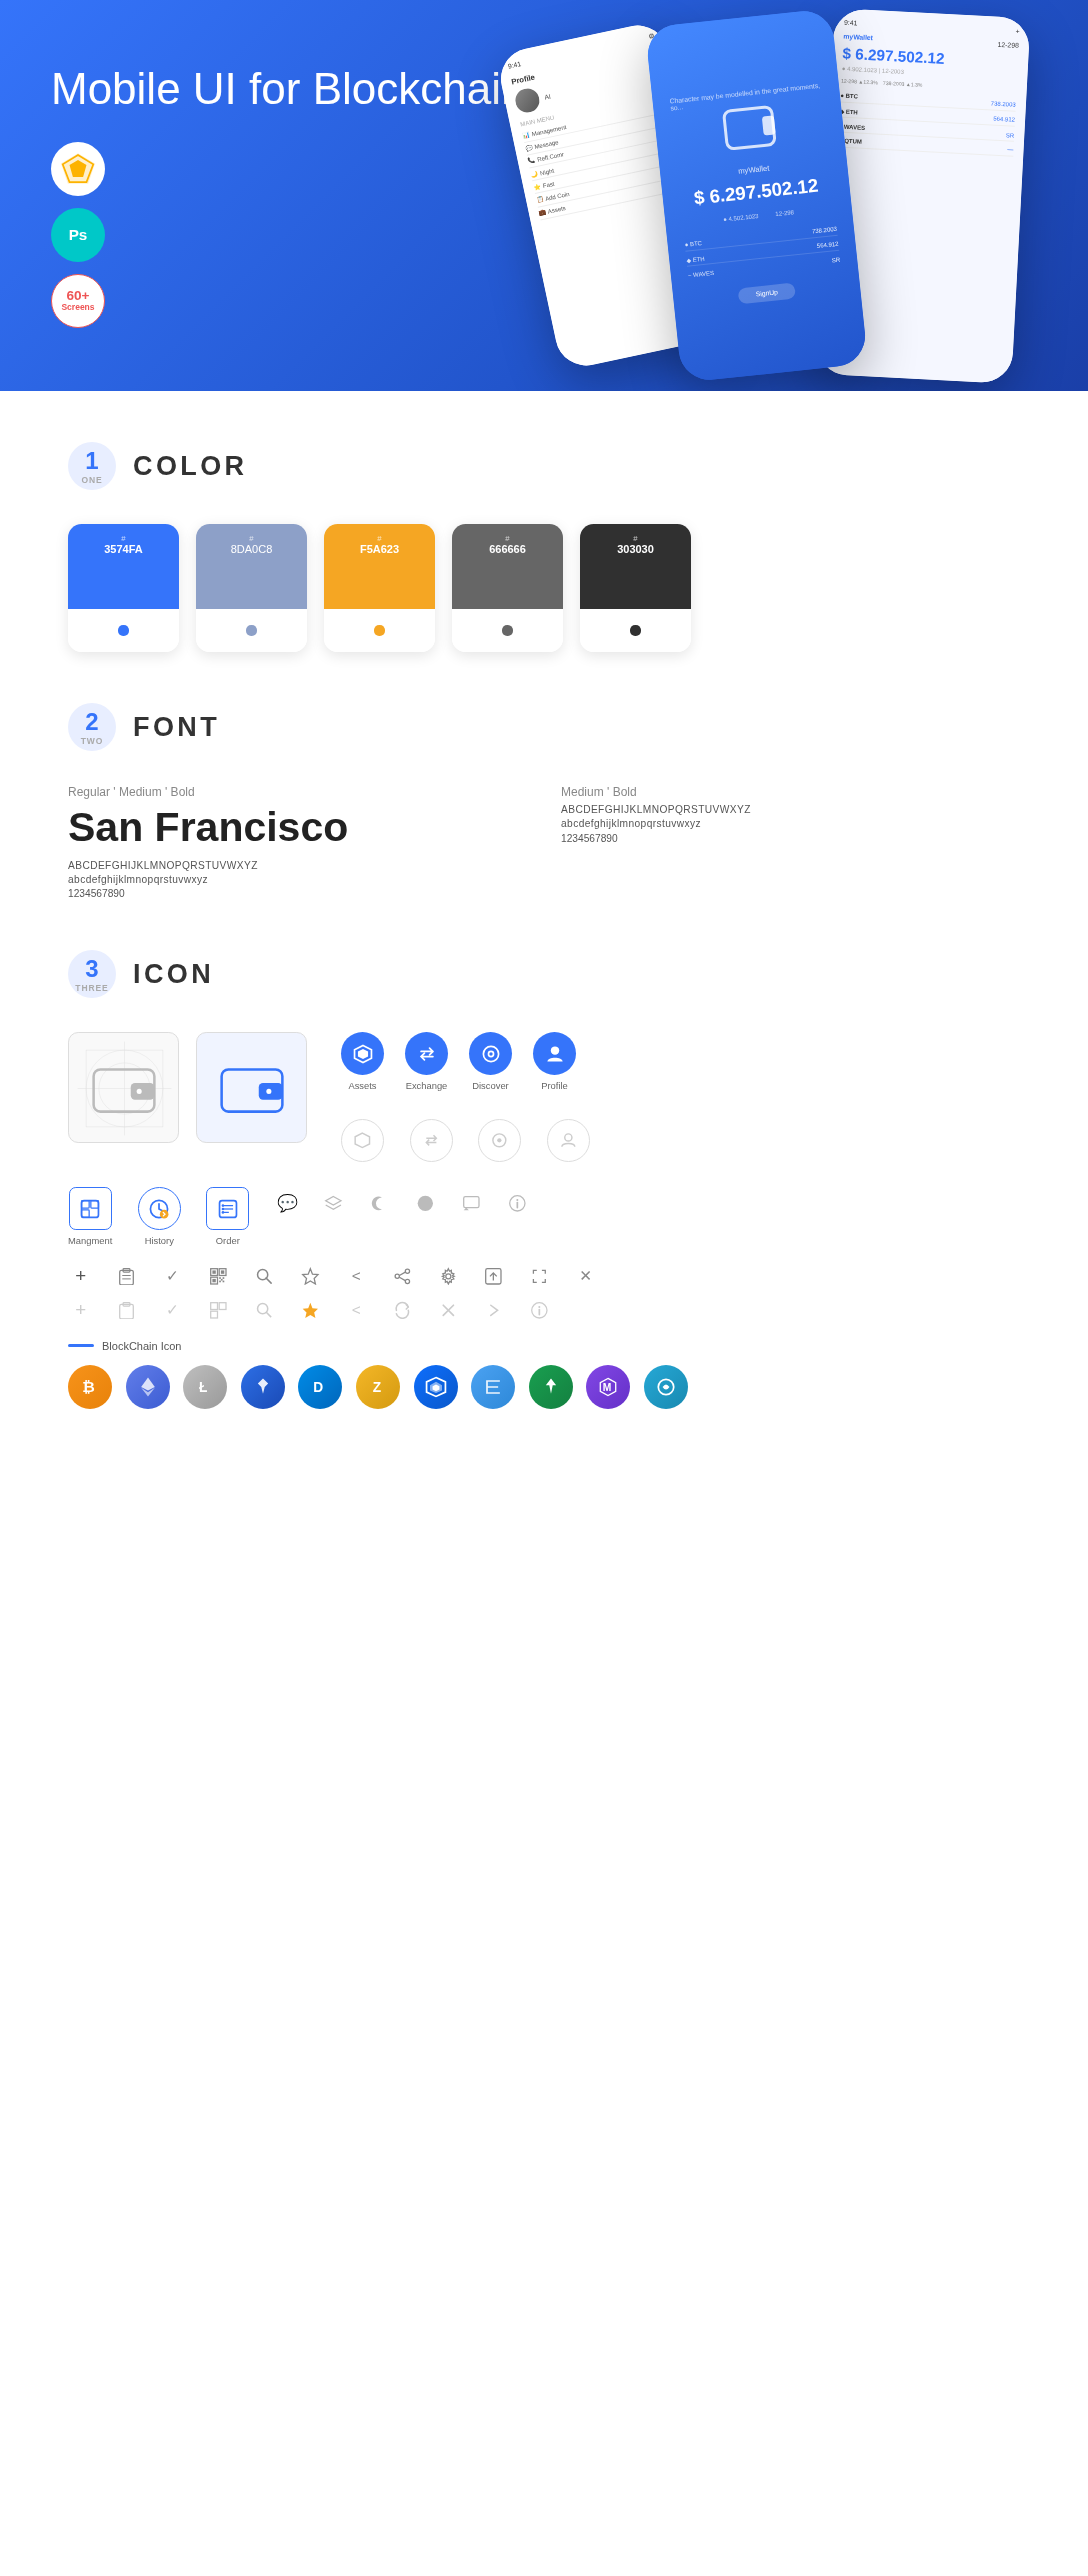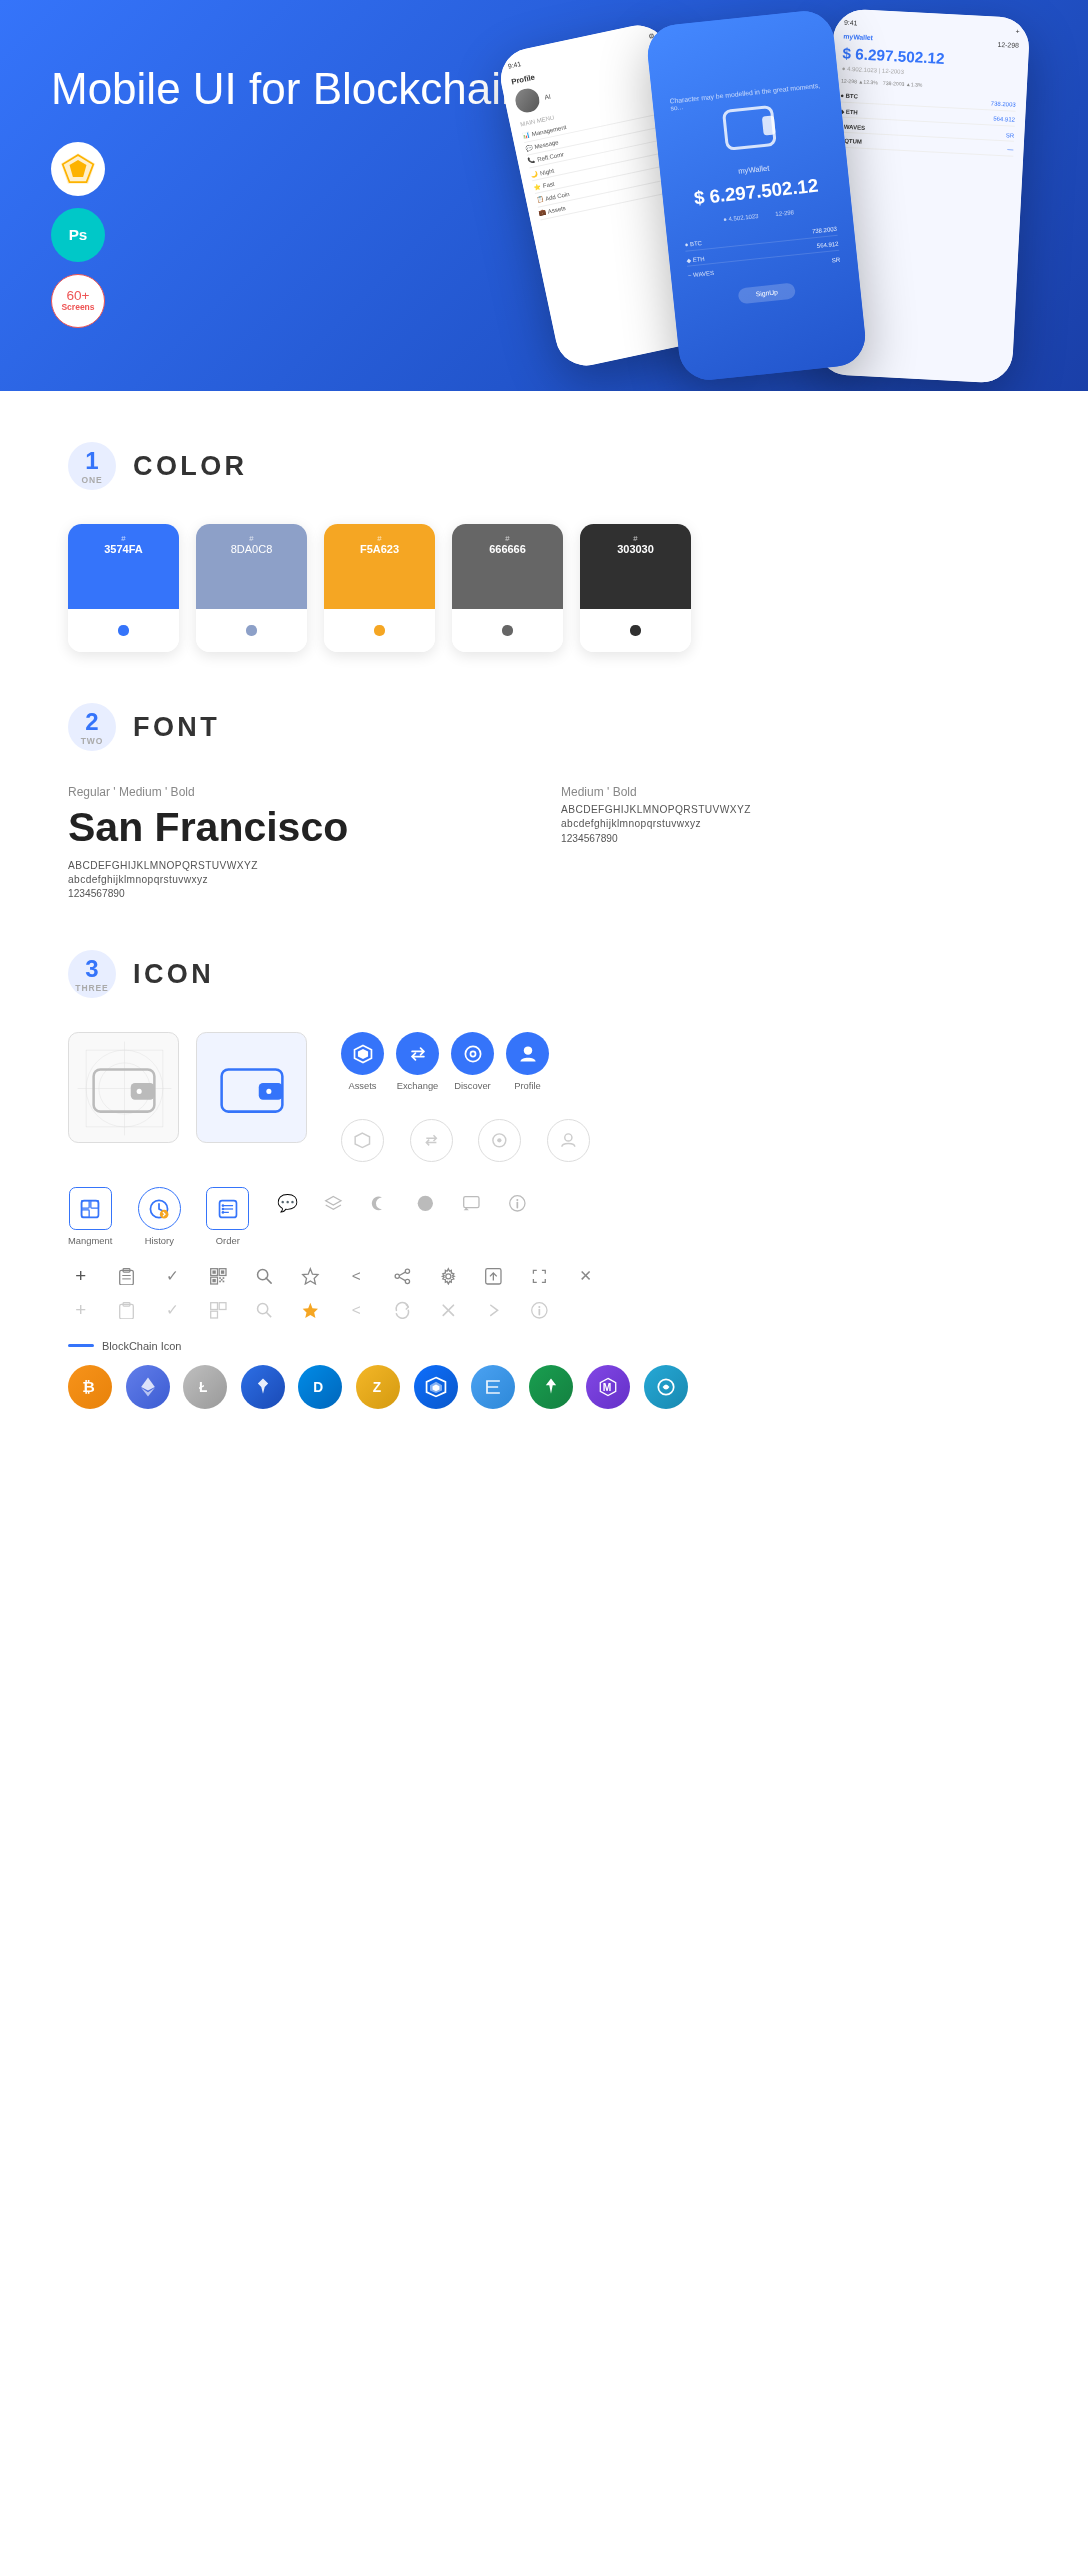--- a/index.html
+++ b/index.html
@@ -150,21 +150,21 @@
     .icon-design-box {
       width:111px; height:111px;
       border:1.7px solid #ddd;
       border-radius:10.2px;
       display:flex; align-items:center; justify-content:center;
       position:relative;
       background:#f9f9f9;
     }
 
     .nav-icons-grid {
-      display:flex; gap:12px; align-items:flex-start;
+      display:flex; gap:21px; align-items:flex-start;
     }
     .nav-icon-item {
       display:flex; flex-direction:column; align-items:center; gap:5.1px;
     }
     .nav-icon-circle {
       width:43px; height:43px; border-radius:50%;
       display:flex; align-items:center; justify-content:center;
       font-size:18.7px;
     }
     .nav-icon-label { font-size:9.4px; color:#666; }
@@ -274,21 +274,21 @@
           <polygon points="20,2 38,13 30,34 10,34 2,13" fill="none" stroke="#FDB300" stroke-width="2"></polygon>
           <polygon points="20,8 30,14 26,28 14,28 10,14" fill="#FDB300"></polygon>
         </svg>
       </div>
 
       <div class="badge-round" style="background:#00c8c8;width:54px;height:54px;">
         <span style="color:#fff;font-size:15.3px;font-weight:900;">Ps</span>
       </div>
 
       <div class="badge-round" style="background:#fff;width:54px;height:54px;border:1.7px solid #e55;flex-direction:column;">
-        <span style="color:#e55;font-size:13.6px;font-weight:400;line-height:1;">60+</span>
+        <span style="color:#e55;font-size:13.6px;font-weight:700;line-height:1;">60+</span>
         <span style="color:#e55;font-size:8.5px;font-weight:600;">Screens</span>
       </div>
     </div>
   </div>
 
   <div class="ui-kit-badge">UI Kit</div>
 
   <div class="phones-area">
 
     <div class="phone-mockup phone-1">

